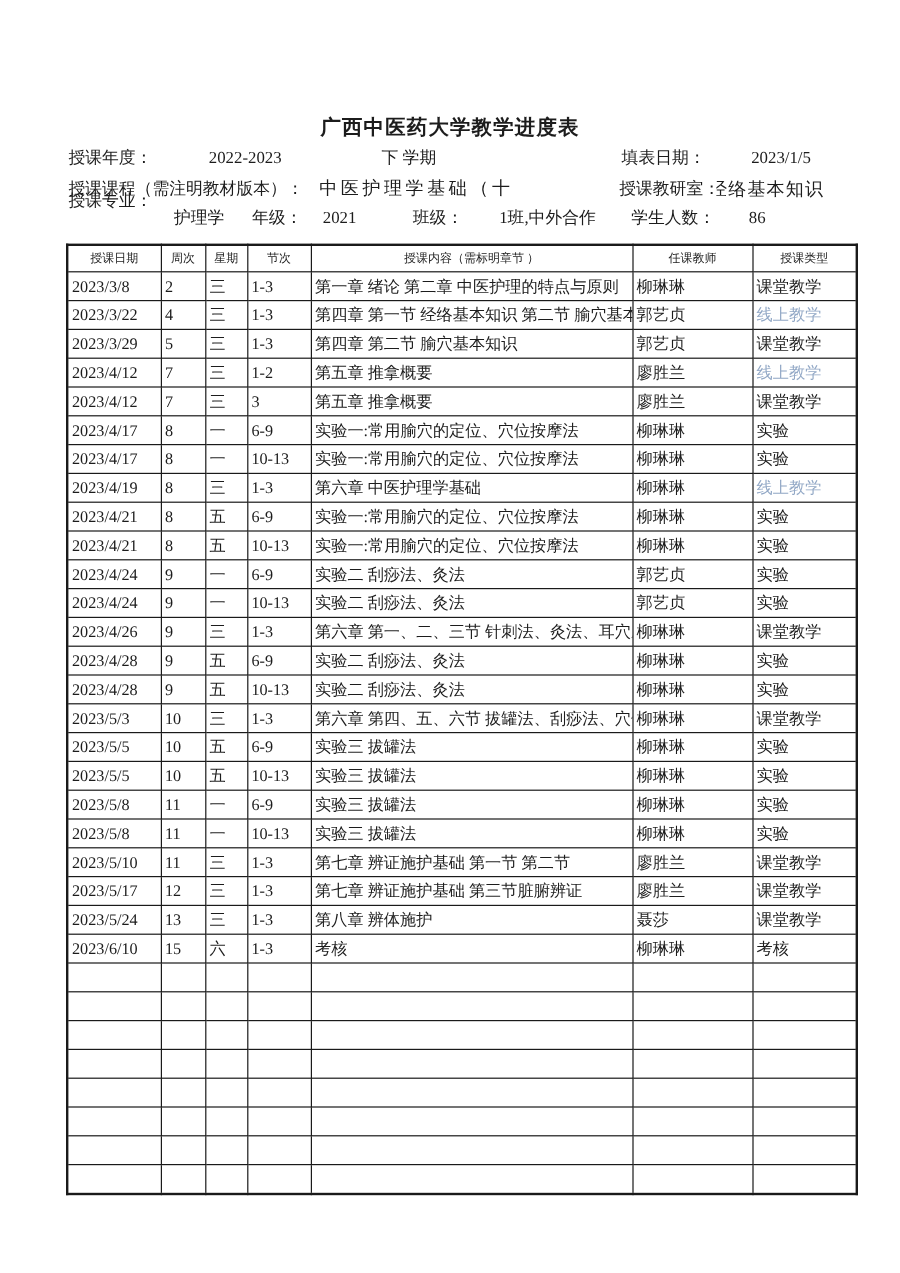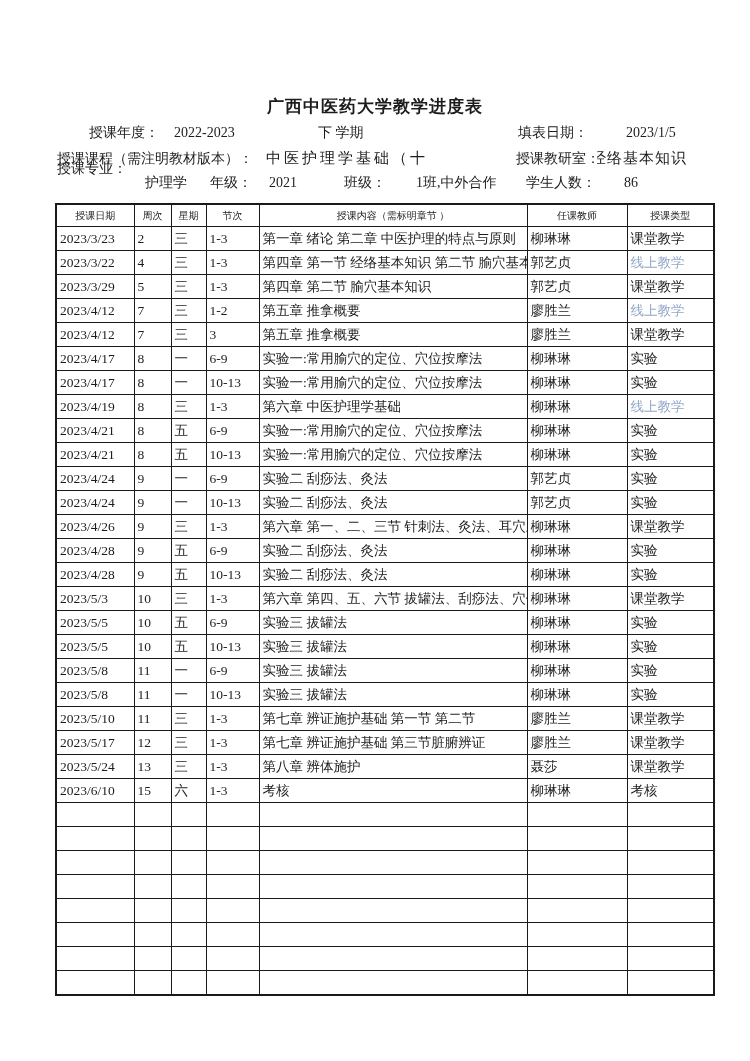--- a/index.html
+++ b/index.html
@@ -35,21 +35,21 @@
   table.sched th{height:21px;text-align:center;font-size:10px;padding:0 1px;}
   td.c{text-align:center;padding:0 1px;}
   td.small{font-size:10.5px;}
   td.date{font-size:13px;padding-left:2px;}
 </style>
 </head>
 <body>
 
 <div class="title">广西中医药大学教学进度表</div>
 
-<div class="fi" style="top:123px;left:57px;margin-left:32px;">授课年度：</div>
+<div class="fi" style="top:123px;left:57px;">授课年度：</div>
 <div class="fi" style="top:123px;left:174px;">2022-2023</div>
 <div class="fi" style="top:123px;left:318px;">下 学期</div>
 <div class="fi" style="top:123px;left:518px;">填表日期：</div>
 <div class="fi" style="top:123px;left:626px;">2023/1/5</div>
 
 <div class="fi" style="top:149px;left:57px;">授课课程（需注明教材版本）：</div>
 <div class="fi clip course-val" style="top:148px;">中医护理学基础（十</div>
 <div class="fi" style="top:149px;left:516px;">授课教研室：</div>
 <div class="fi clip dept-val" style="top:148px;">经络基本知识</div>
 
@@ -78,21 +78,21 @@
         <th>周次</th>
         <th>星期</th>
         <th>节次</th>
         <th>授课内容（需标明章节 ）</th>
         <th>任课教师</th>
         <th>授课类型</th>
       </tr>
   </thead>
   <tbody>
       <tr>
-        <td class="date">2023/3/23</td>
+        <td class="date">2023/3/8</td>
         <td class="c">2</td>
         <td class="c">三</td>
         <td class="c">1-3</td>
         <td class="small">第一章 绪论 第二章 中医护理的特点与原则</td>
         <td>柳琳琳</td>
         <td>课堂教学</td>
       </tr>
       <tr>
         <td class="date">2023/3/22</td>
         <td class="c">4</td>

